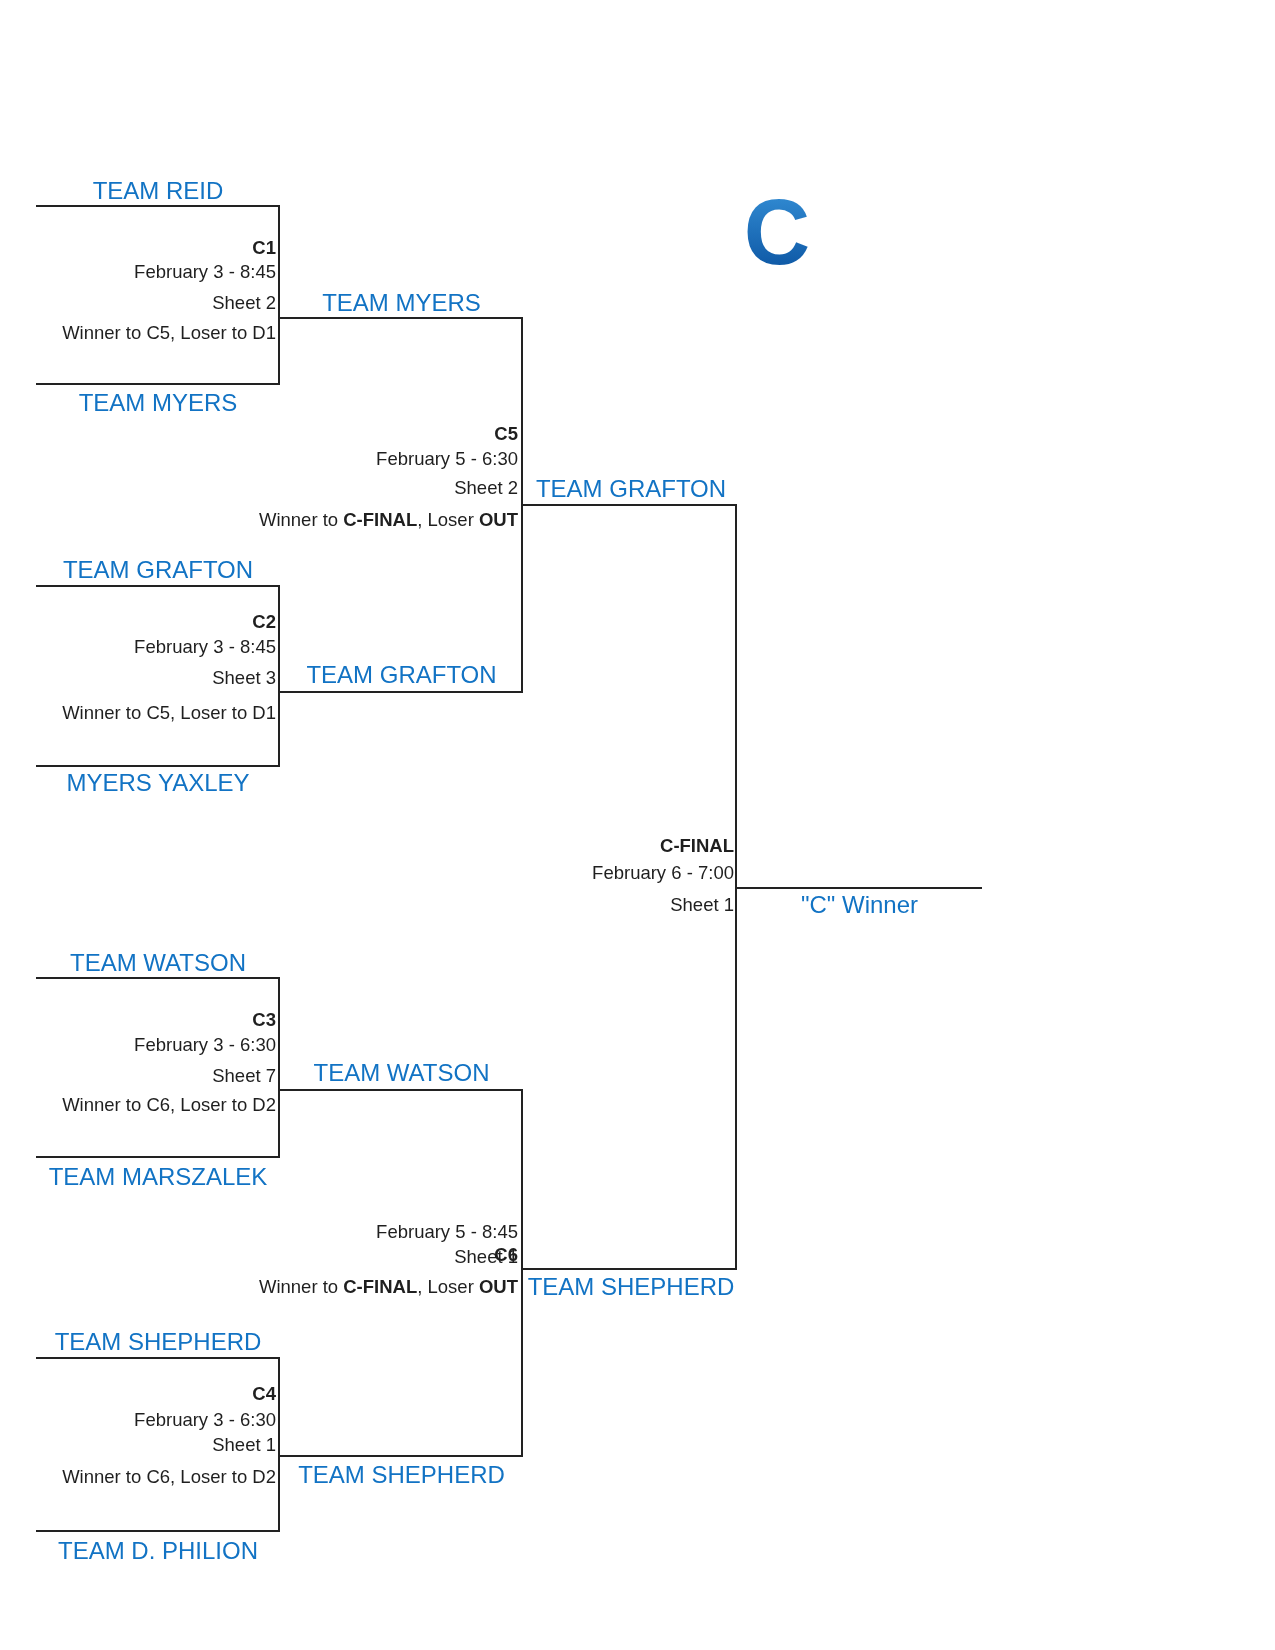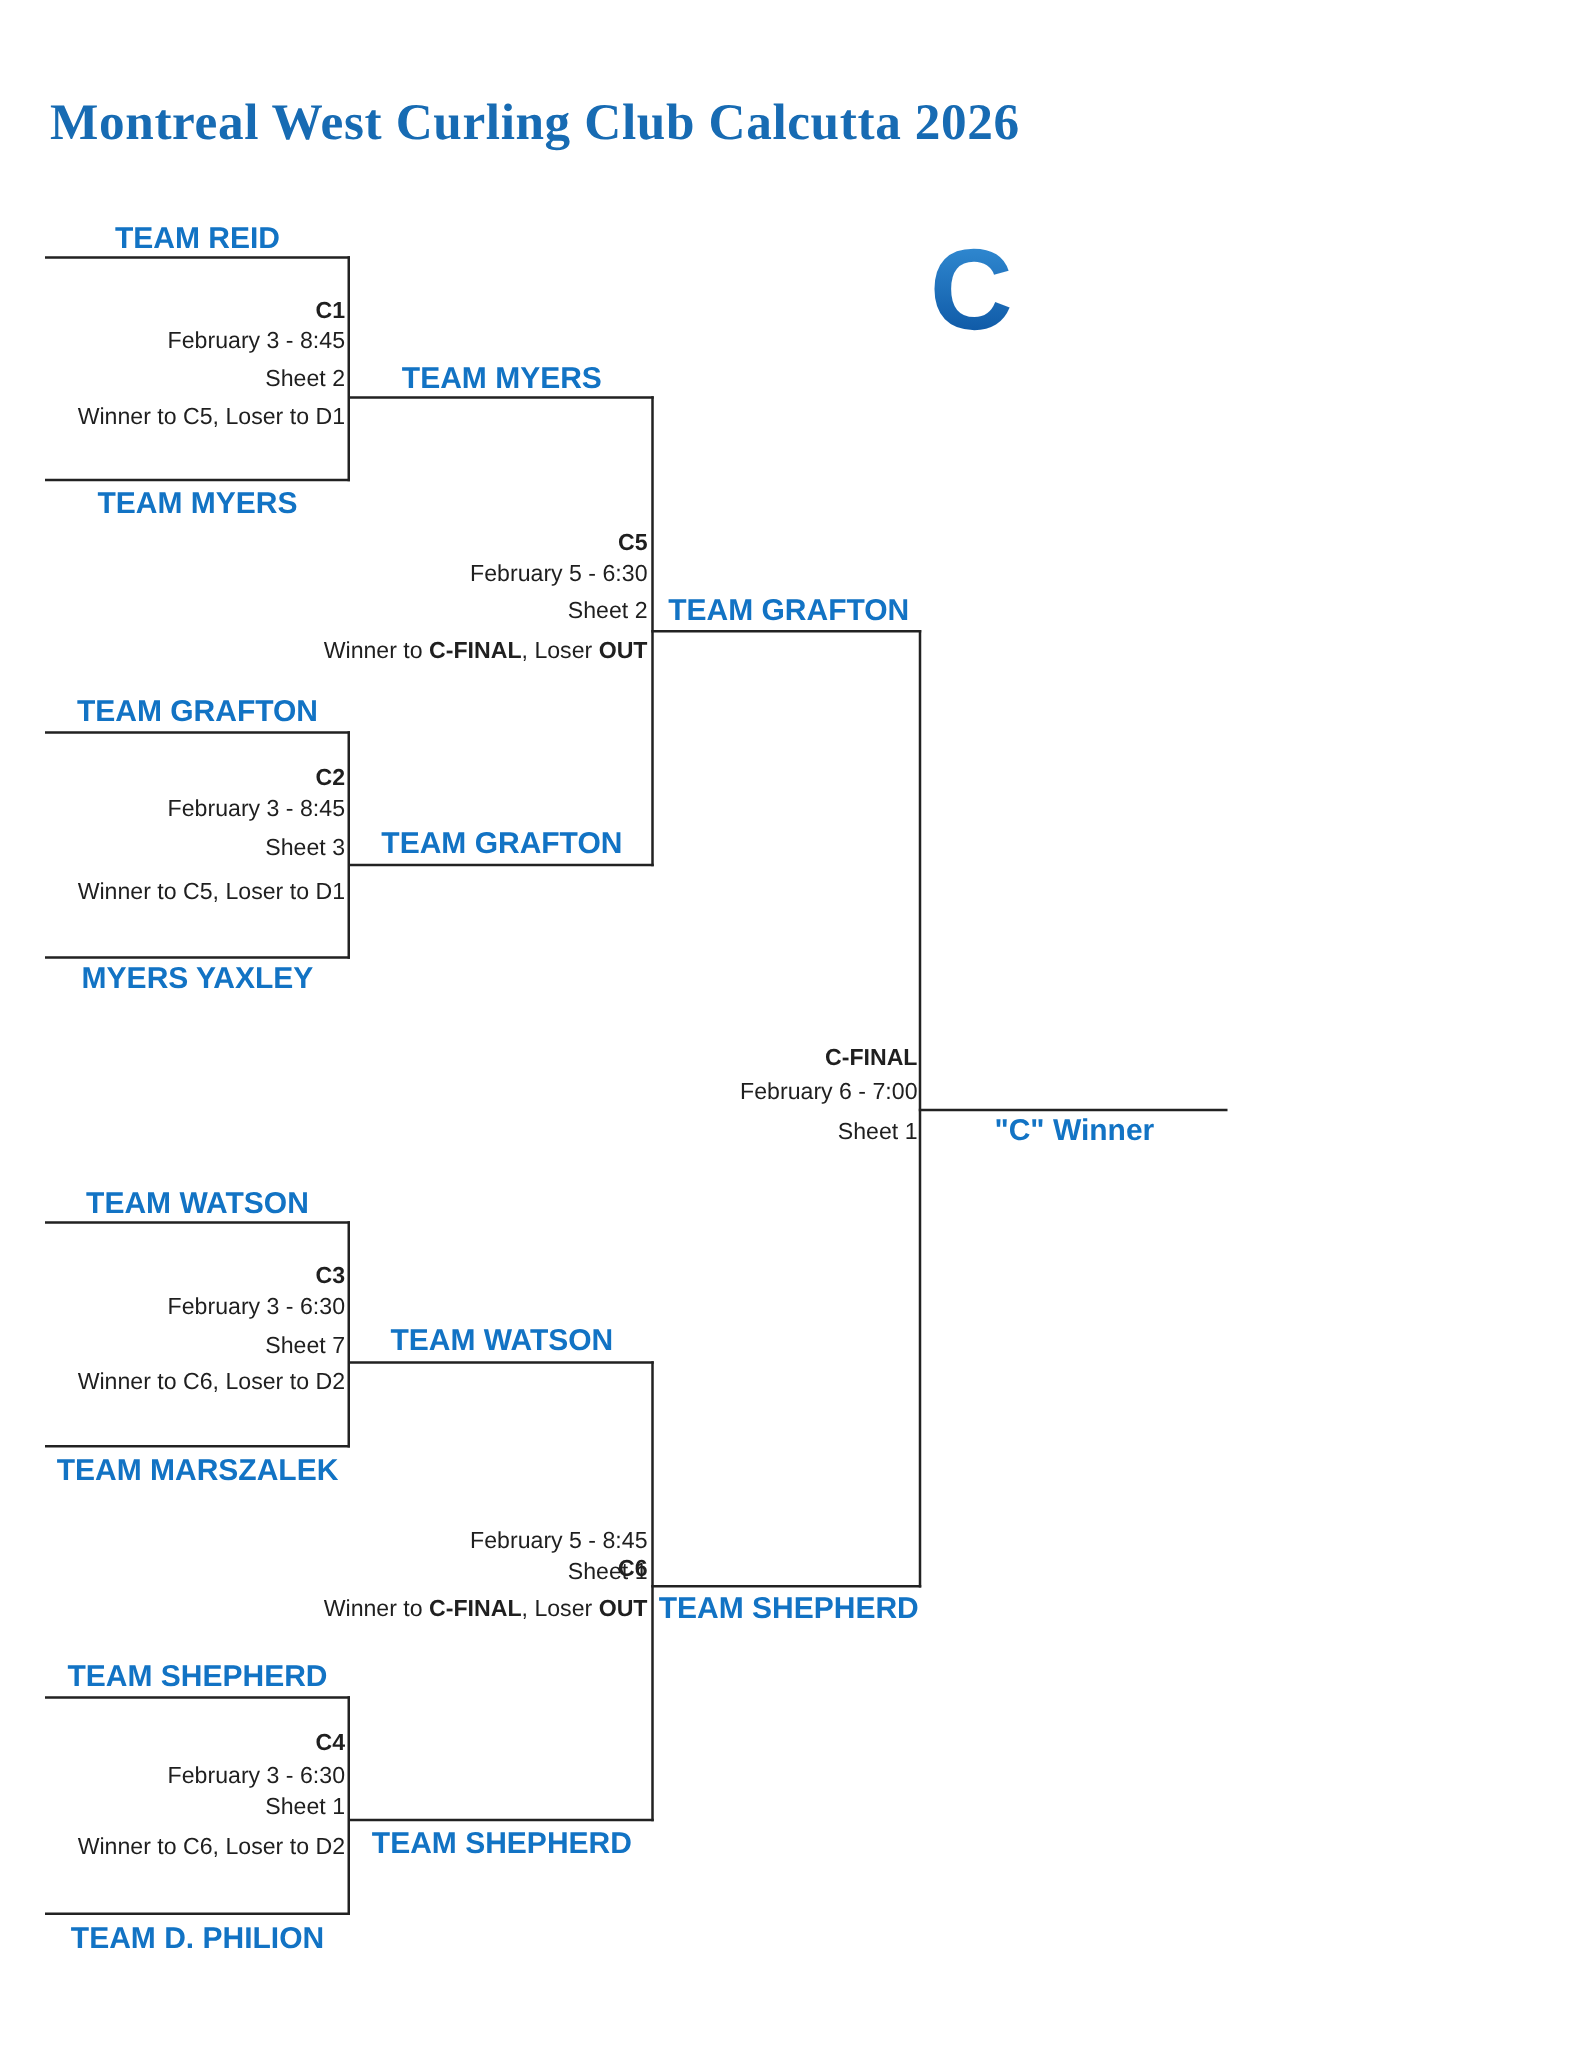--- a/index.html
+++ b/index.html
@@ -46,21 +46,21 @@
     -webkit-background-clip: text;
     background-clip: text;
     -webkit-text-fill-color: transparent;
     text-shadow: none;
   }
   .hline, .vline { position: absolute; background: var(--line-color); }
   .hline { height: 2px; }
   .vline { width: 2px; }
   .team-label {
     position: absolute;
-    font-weight: bold;
+    font-weight: normal;
     font-size: 24px;
     line-height: 24px;
     color: var(--accent-blue);
     text-align: center;
     white-space: nowrap;
   }
   .info-line {
     position: absolute;
     font-size: 18.5px;
     line-height: 22px;
@@ -68,21 +68,20 @@
     white-space: nowrap;
   }
   .info-line b { font-weight: bold; }
   .bold { font-weight: bold; }
 </style>
 </head>
 <body>
 
 <div id="bracket-page">
 
-  <h1 class="page-title">Montreal West Curling Club Calcutta 2026</h1>
   <div class="big-letter">C</div>
 
   <div class="hline" style="left:36px;top:205px;width:244px"></div>
   <div class="vline" style="left:278px;top:205px;height:180px"></div>
   <div class="hline" style="left:36px;top:383px;width:244px"></div>
 
   <div class="hline" style="left:36px;top:585px;width:244px"></div>
   <div class="vline" style="left:278px;top:585px;height:182px"></div>
   <div class="hline" style="left:36px;top:765px;width:244px"></div>
 

